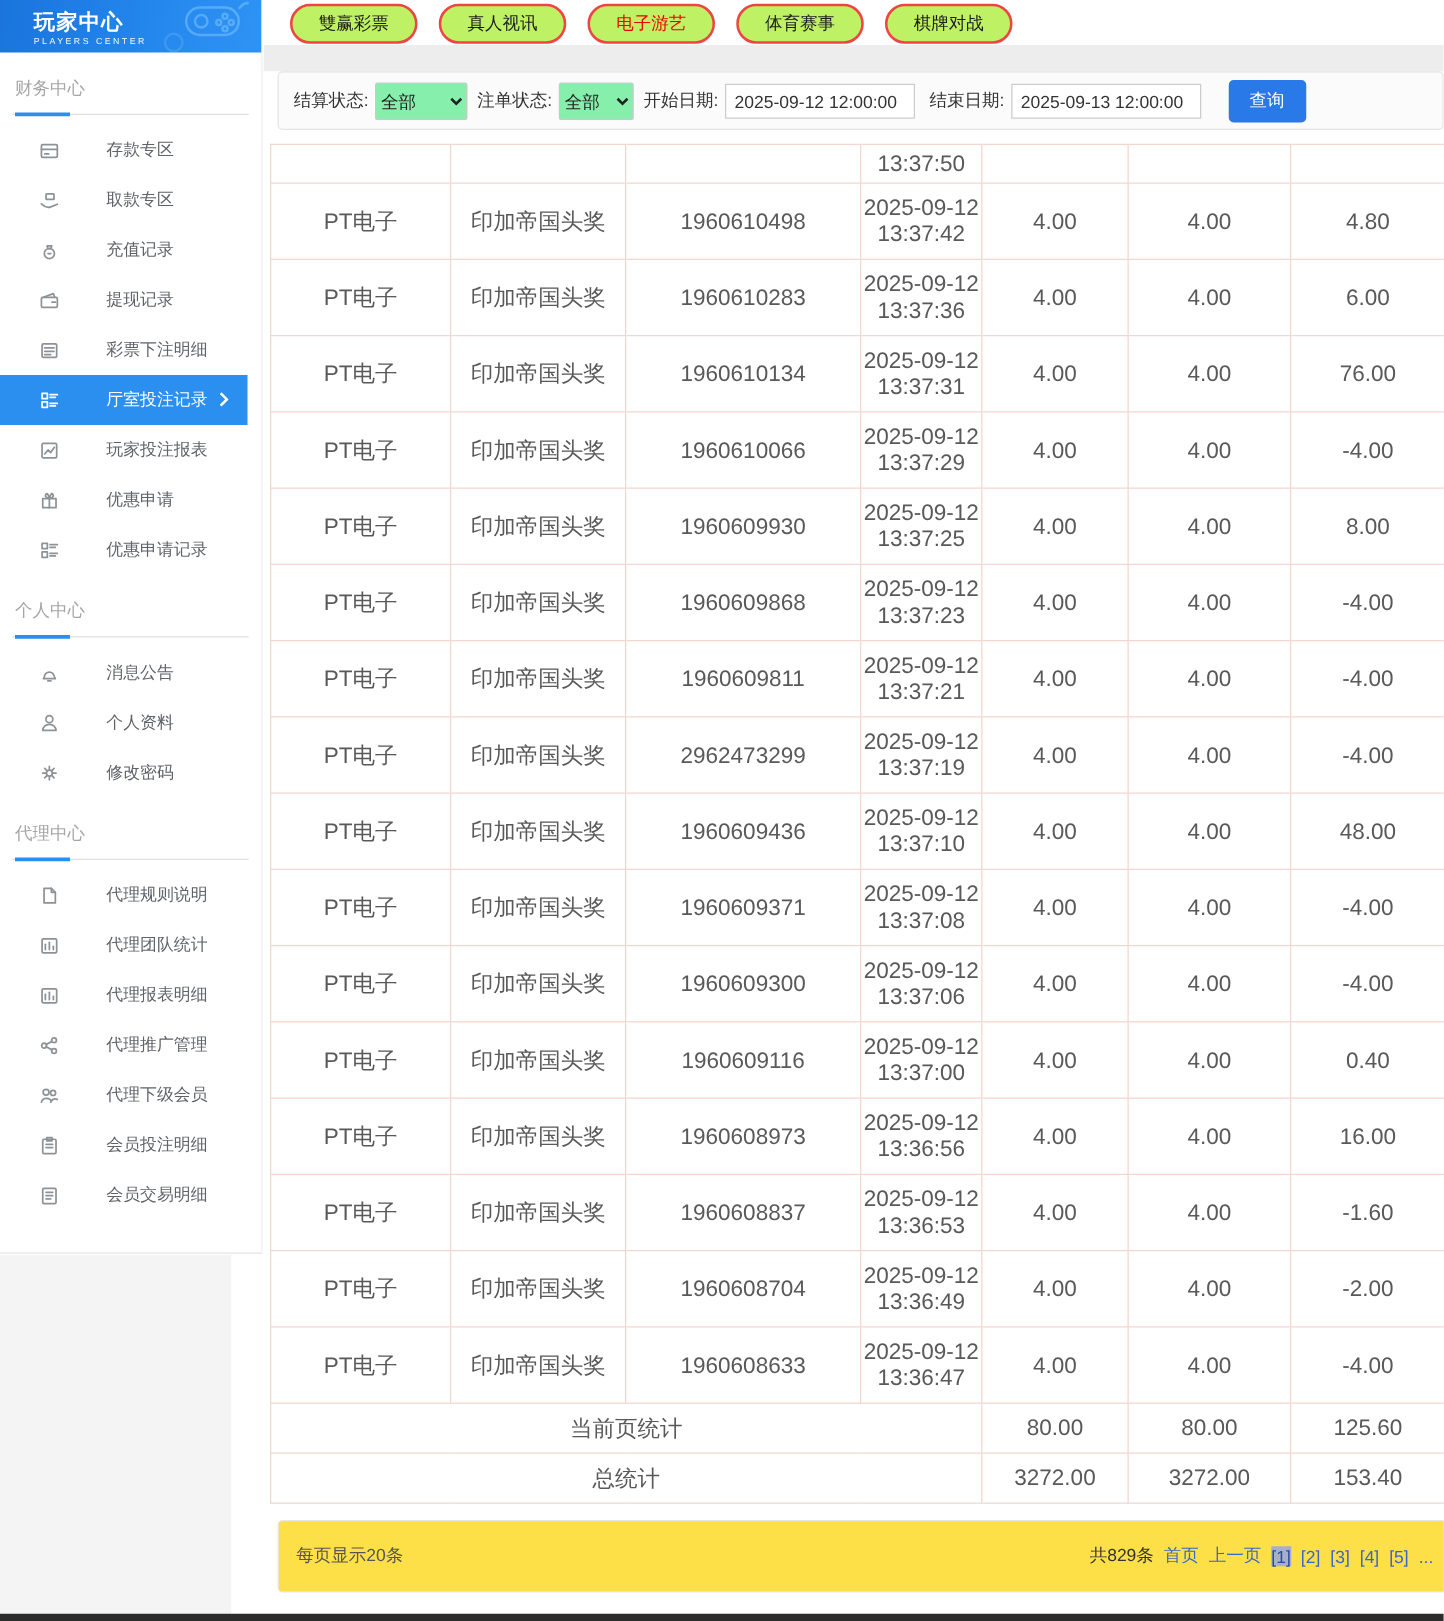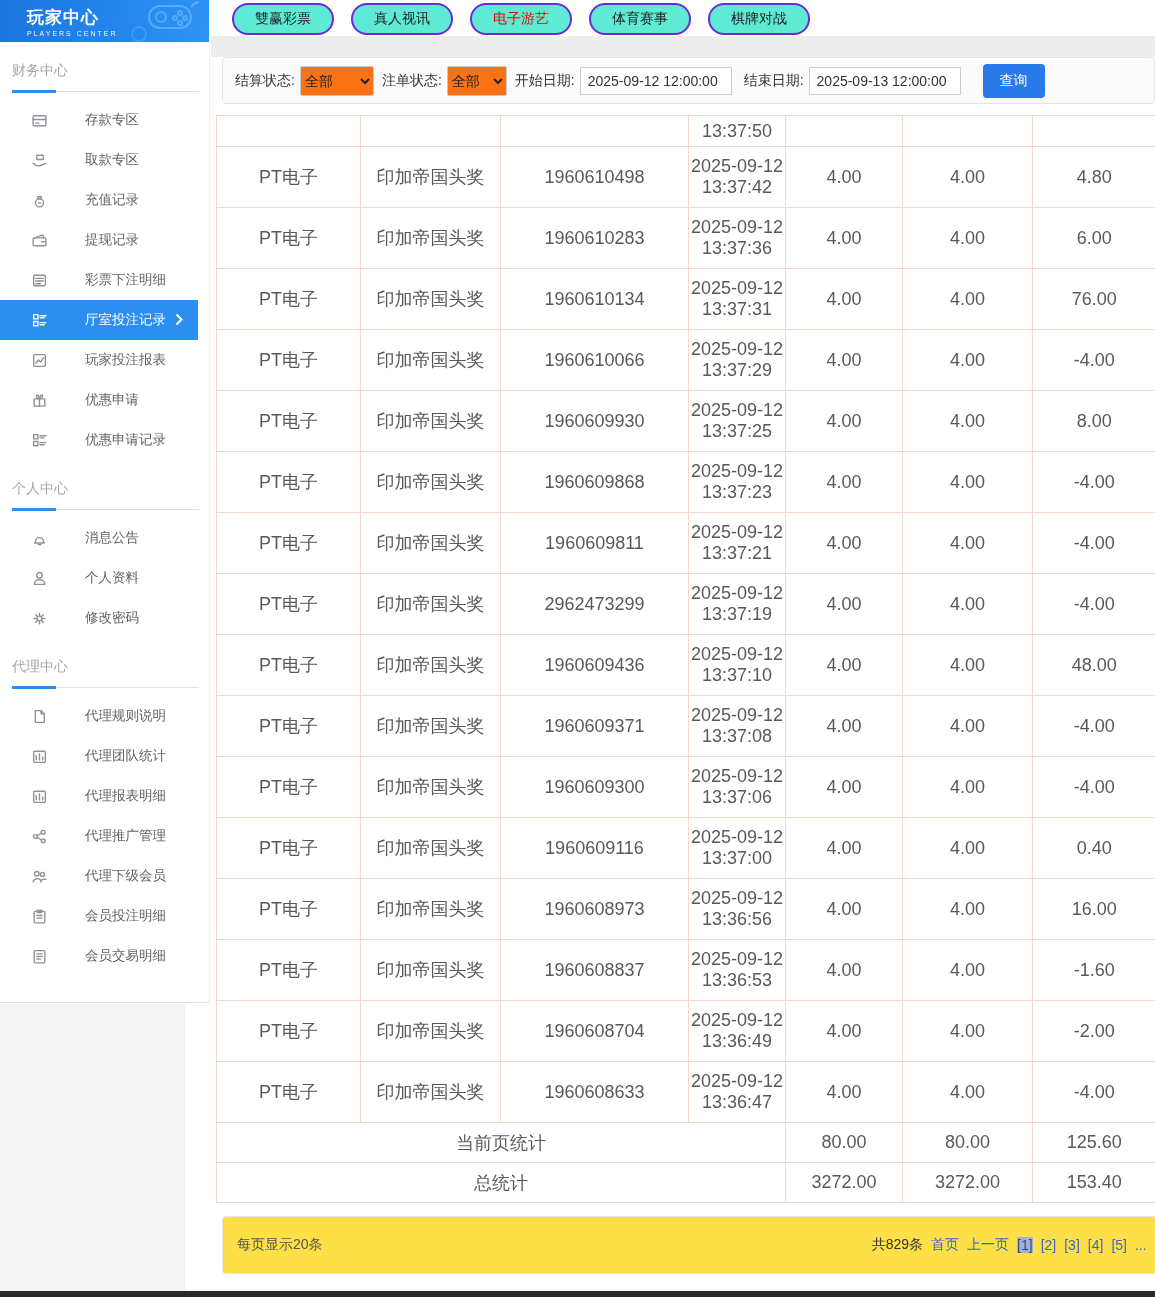--- a/index.html
+++ b/index.html
@@ -24,30 +24,30 @@
               font-size:13.5px; color:#5f6368; cursor:pointer; position:relative; }
   .nav-item .nav-ico { width:17px; height:17px; color:#8d9297; flex:0 0 17px; }
   .nav-item.active { background:#2b8ff0; color:#fff; width:198px; }
   .nav-item.active .nav-ico { color:#fff; }
   .nav-item.active .chev { position:absolute; right:15px; top:13px; width:8px; height:13px; color:#fff; }
   .nav-gap { height:8px; }
   .sidebar-gray { position:absolute; left:0; top:1004px; width:185px; height:288px; background:#f4f4f5; }
   .bottombar { position:absolute; left:0; top:1291px; width:1155px; height:6px; background:#2c2c2c; }
   
   .tabbar { position:absolute; left:232px; top:3px; display:flex; gap:17px; }
-  .tab { border:2px solid #6d28d9; border-radius:18px; padding:5px 21px; font-size:14px;
-         color:#1d1d1d; background:#5eead4; cursor:pointer; white-space:nowrap; }
+  .tab { border:2px solid #ef4444; border-radius:18px; padding:5px 21px; font-size:14px;
+         color:#1d1d1d; background:#bef264; cursor:pointer; white-space:nowrap; }
   .tab.active { color:#ef0000; }
   .grayband { position:absolute; left:211px; top:36px; width:944px; height:21px; background:#ededee; }
   
   .filterbox { position:absolute; left:222px; top:57px; width:933px; height:47px;
                border:1px solid #e4e4e4; border-radius:4px; background:#fbfbfb;
                display:flex; align-items:center; padding-left:12px; font-size:14px; color:#333; }
   .filterbox label { margin-right:5px; white-space:nowrap; }
-  .filterbox select { height:30px; border:1px solid #c9c9c9; border-radius:2px; background:#f97316;
+  .filterbox select { height:30px; border:1px solid #c9c9c9; border-radius:2px; background:#86efac;
                       font-size:14px; color:#222; margin-right:8px;
                       font-family:"Liberation Sans","DejaVu Sans",sans-serif; }
   .sel-wide { width:74px; } .sel-narrow { width:60px; }
   .filterbox input.date { width:152px; height:28px; border:1px solid #ccc; padding:0 7px;
                           font-size:14px; color:#333; margin-right:12px;
                           font-family:"Liberation Sans","DejaVu Sans",sans-serif; }
   .query-btn { margin-left:10px; background:#2979e8; color:#fff; border:none; border-radius:4px;
                padding:8px 17px; font-size:14px; cursor:pointer;
                font-family:"Liberation Sans","DejaVu Sans",sans-serif; }
   

